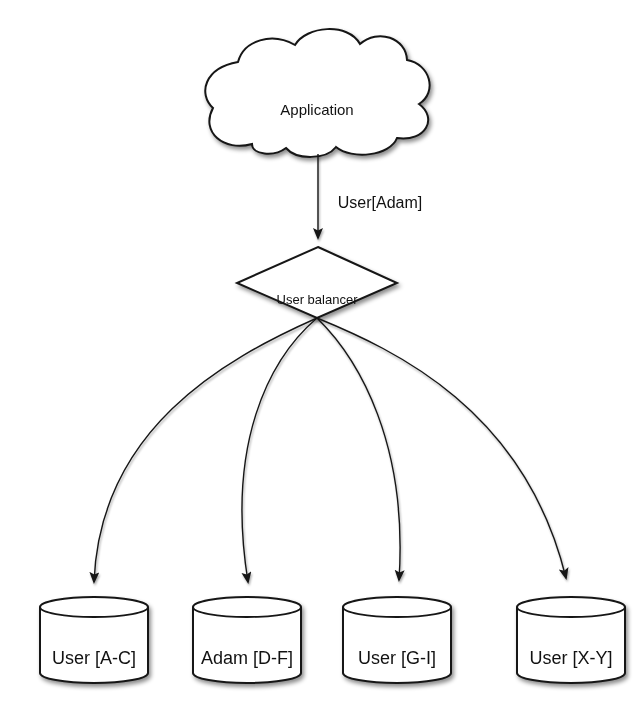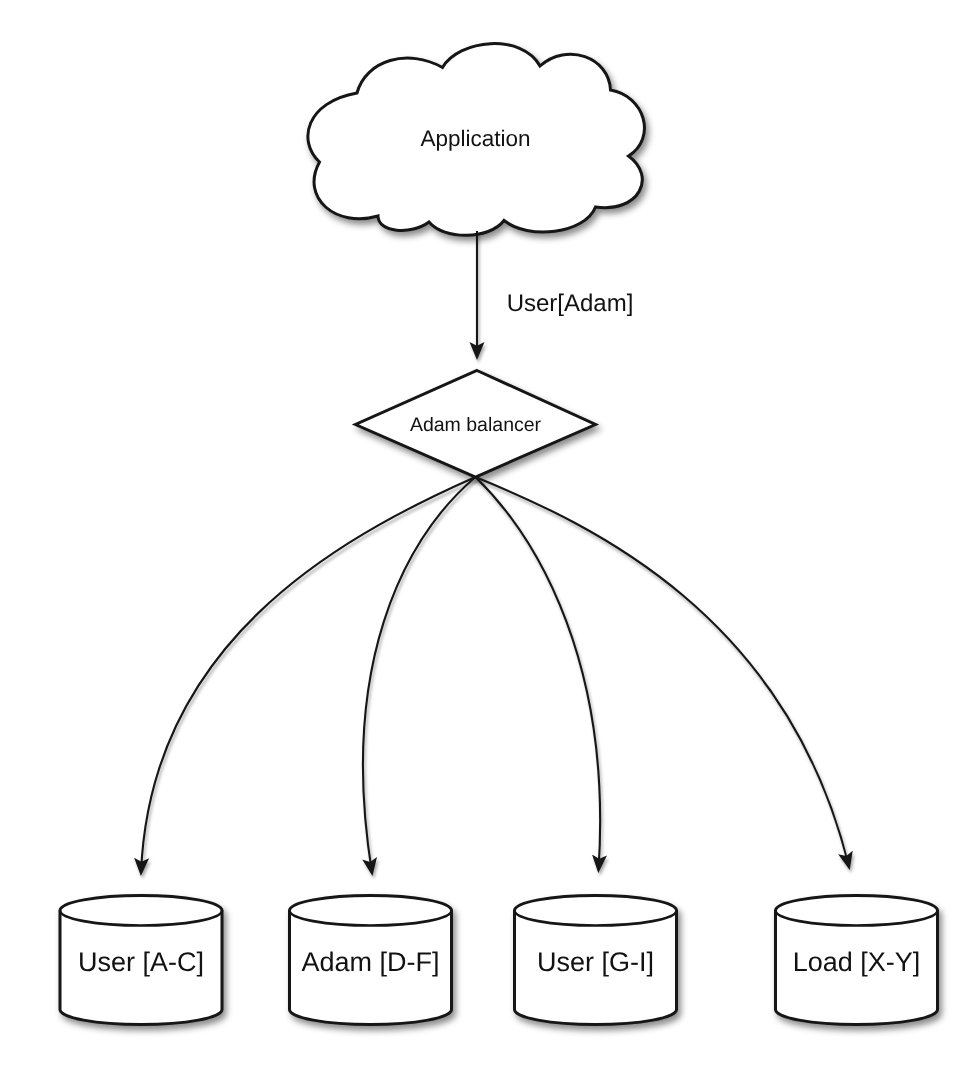--- a/index.html
+++ b/index.html
@@ -41,20 +41,21 @@
     fill: none;
     stroke: #161616;
     stroke-width: 1.8;
   }
   .label {
     position: absolute;
     transform: translate(-50%, -50%);
     color: #121212;
     white-space: nowrap;
     text-align: center;
+    margin-top: 16px;
   }
   .label-application { font-size: 15px; }
   .label-edge { font-size: 16px; }
   .label-diamond { font-size: 13px; }
   .label-db { font-size: 18px; }
 </style>
 </head>
 <body>
 
 <div class="canvas">
@@ -115,25 +116,25 @@
       <path class="cyl-front-arc" d="M 343,607 A 54,10 0 0 0 451,607"></path>
     </g>
     <g class="shape-shadow">
       <path class="shape" d="M 517,607 A 54,10 0 0 1 625,607 L 625,673 A 54,10 0 0 1 517,673 Z"></path>
       <path class="cyl-front-arc" d="M 517,607 A 54,10 0 0 0 625,607"></path>
     </g>
   </svg>
 
   <div class="label label-application" style="left:317px; top:93px;">Application</div>
 
-  <div class="label label-edge" style="left:380px; top:203px;">User[Adam]</div>
+  <div class="label label-edge" style="left:380px; top:187px;">User[Adam]</div>
 
-  <div class="label label-diamond" style="left:317px; top:283px;">Adam balancer</div>
+  <div class="label label-diamond" style="left:317px; top:283px;">User balancer</div>
 
   <div class="label label-db" style="left:94px; top:642px;">User [A-C]</div>
 
   <div class="label label-db" style="left:247px; top:642px;">Adam [D-F]</div>
 
   <div class="label label-db" style="left:397px; top:642px;">User [G-I]</div>
 
-  <div class="label label-db" style="left:571px; top:642px;">Load [X-Y]</div>
+  <div class="label label-db" style="left:571px; top:642px;">User [X-Y]</div>
 
 </div>
 
 </body></html>

